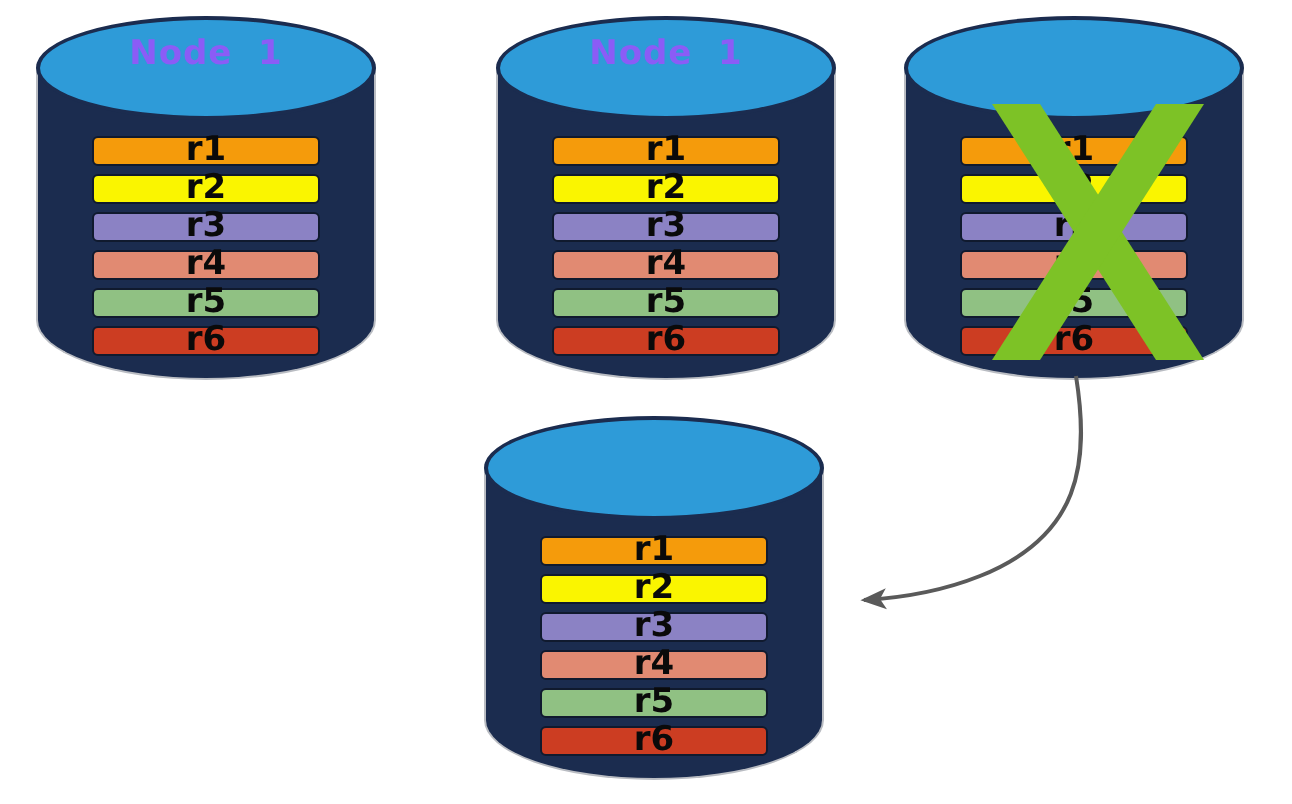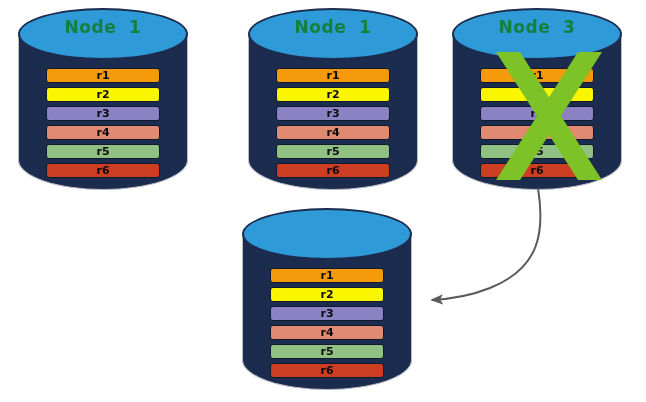--- a/index.html
+++ b/index.html
@@ -51,21 +51,21 @@
     border-radius: 50%;
     box-sizing: border-box;
     z-index: 3;
   }
   .node .node-title {
     position: absolute;
     left: 0;
     top: 9px;
     width: 170px;
     text-align: center;
-    color: #15803d;
+    color: #8b5cf6;
     font-size: 17px;
     font-weight: bold;
     letter-spacing: 0.5px;
     z-index: 4;
     white-space: pre;
   }
 
   
   .rows {
     position: absolute;
@@ -76,21 +76,21 @@
   }
   .row-bar {
     position: relative;
     height: 15px;
     margin-bottom: 4px;
     border: 1px solid #101a2e;
     border-radius: 3px;
     box-sizing: border-box;
     text-align: center;
     line-height: 13px;
-    font-size: 11px;
+    font-size: 17px;
     font-weight: bold;
     color: #0a0a0a;
   }
   .row-bar:last-child { margin-bottom: 18px; }
 
   
   .cross {
     position: absolute;
     left: 0; top: 0;
     width: 170px;
@@ -145,21 +145,20 @@
         <div class="cyl-body" style="background: rgb(27, 44, 79);"></div>
         <div class="rows">
           <div class="row-bar" style="background: rgb(245, 155, 11);">r1</div>
           <div class="row-bar" style="background: rgb(250, 245, 0);">r2</div>
           <div class="row-bar" style="background: rgb(139, 130, 196);">r3</div>
           <div class="row-bar" style="background: rgb(225, 138, 114);">r4</div>
           <div class="row-bar" style="background: rgb(144, 193, 131);">r5</div>
           <div class="row-bar" style="background: rgb(204, 61, 34);">r6</div>
         </div>
         <div class="cyl-top" style="background: rgb(46, 155, 216);"></div>
-        <div class="node-title">Node  3</div>
         <svg class="cross" viewBox="0 0 170 182">
           <g fill="#7DC226">
             <path d="M44,44 L68,44 L150,172 L126,172 Z"></path>
             <path d="M150,44 L126,44 L44,172 L68,172 Z"></path>
           </g>
         </svg>
       </div>
       <div class="node" style="left: 242px; top: 208px;">
         <div class="cyl-body" style="background: rgb(27, 44, 79);"></div>
         <div class="rows">

